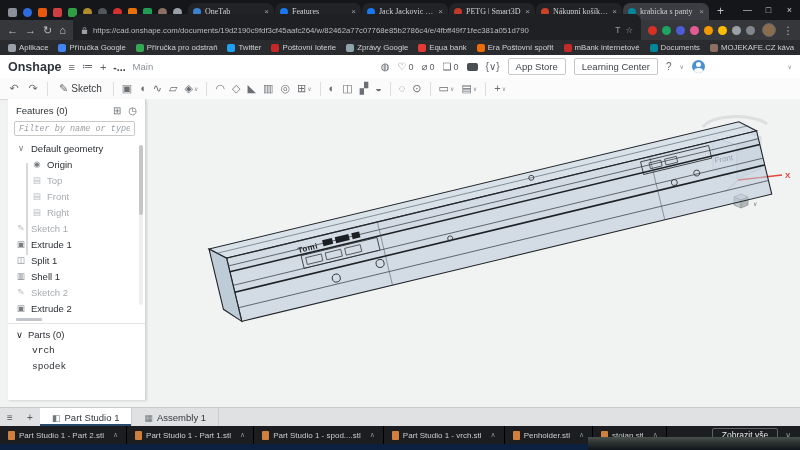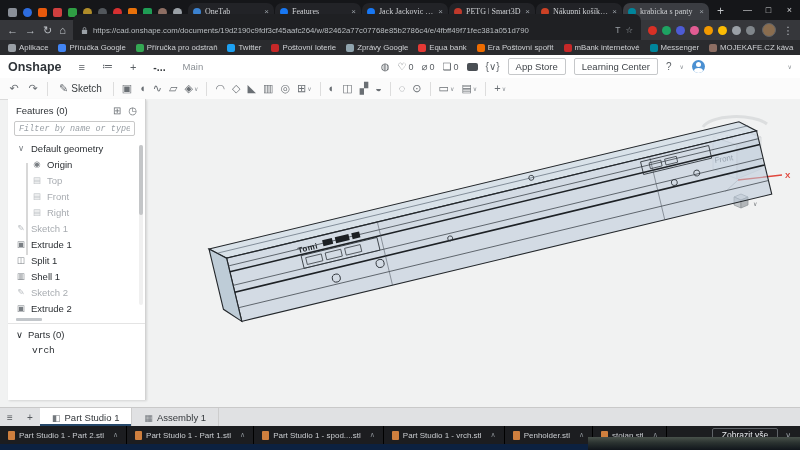--- a/index.html
+++ b/index.html
@@ -26,21 +26,21 @@
   .ext{display:flex;align-items:center;gap:5px;}
   .ext i{display:block;width:9px;height:9px;border-radius:50%;}
   .prof{width:12px;height:12px;border-radius:50%;background:#8a6d4f;border:1px solid #5f6368;}
   .menu3{color:#bdc1c6;font-size:10px;}
   .bookmarks{position:absolute;top:40px;left:0;right:0;height:15px;background:#2a2b2e;display:flex;align-items:center;padding:0 8px;gap:10px;}
   .bk{display:flex;align-items:center;gap:3px;font-size:7.8px;color:#cfd1d4;white-space:nowrap;}
   .bk i{display:block;width:8px;height:8px;border-radius:2px;flex:0 0 auto;}
   .bkdiv{width:1px;height:9px;background:#4a4d52;}
   
   .osheader{position:absolute;top:55px;left:0;right:0;height:23px;background:#fff;border-bottom:1px solid #e3e3e3;
-            display:flex;align-items:center;padding:0 8px;gap:17px;}
+            display:flex;align-items:center;padding:0 8px;gap:7px;}
   .logo{font-weight:bold;font-size:12.5px;color:#30353a;}
   .hic{color:#5b6065;font-size:11px;}
   .doctitle{background:#3f7ad0;color:#fff;font-size:10.5px;font-weight:bold;padding:1px 3px;white-space:nowrap;}
   .dsuf{font-size:10.5px;font-weight:bold;color:#35393d;}
   .wsname{font-size:9.5px;color:#8b9095;}
   .hright{margin-left:auto;display:flex;align-items:center;gap:8px;}
   .cnt{display:flex;align-items:center;gap:2px;font-size:9px;color:#5b6065;}
   .cnt .ci{font-size:10px;color:#5b6065;}
   .bubble{width:11px;height:8px;background:#4a4f54;border-radius:2px;position:relative;}
   .bubble::after{content:"";position:absolute;left:2px;bottom:-3px;border:3px solid transparent;border-top-color:#4a4f54;}
@@ -220,21 +220,21 @@
     <span class="bk">
         <i style="background: rgb(239, 108, 0);"></i>
         <span>Era Poštovní spořit</span>
       </span>
     <span class="bk">
         <i style="background: rgb(198, 40, 40);"></i>
         <span>mBank internetové</span>
       </span>
     <span class="bk">
         <i style="background: rgb(0, 133, 155);"></i>
-        <span>Messenger</span>
+        <span>Documents</span>
       </span>
     <span class="bk">
         <i style="background: rgb(141, 110, 99);"></i>
         <span>MOJEKAFE.CZ káva</span>
       </span>
 
     <span class="bkdiv"></span>
 
   </div>
 
@@ -465,20 +465,23 @@
       </div>
     <div class="rollback"></div>
     <div class="fdiv"></div>
     <div class="prow">
         <span class="ti">∨</span>
         <span>Parts (0)</span>
       </div>
     <div class="prow part">
         <span>vrch</span>
       </div>
+    <div class="prow part">
+        <span>spodek</span>
+      </div>
     <div class="fscroll">
         <i></i>
       </div>
   </div>
 
   <div class="bottombar">
     <span class="bbico">≡</span>
     <span class="bbico">+</span>
     <div class="btab active">
       <span class="bic">◧</span>

